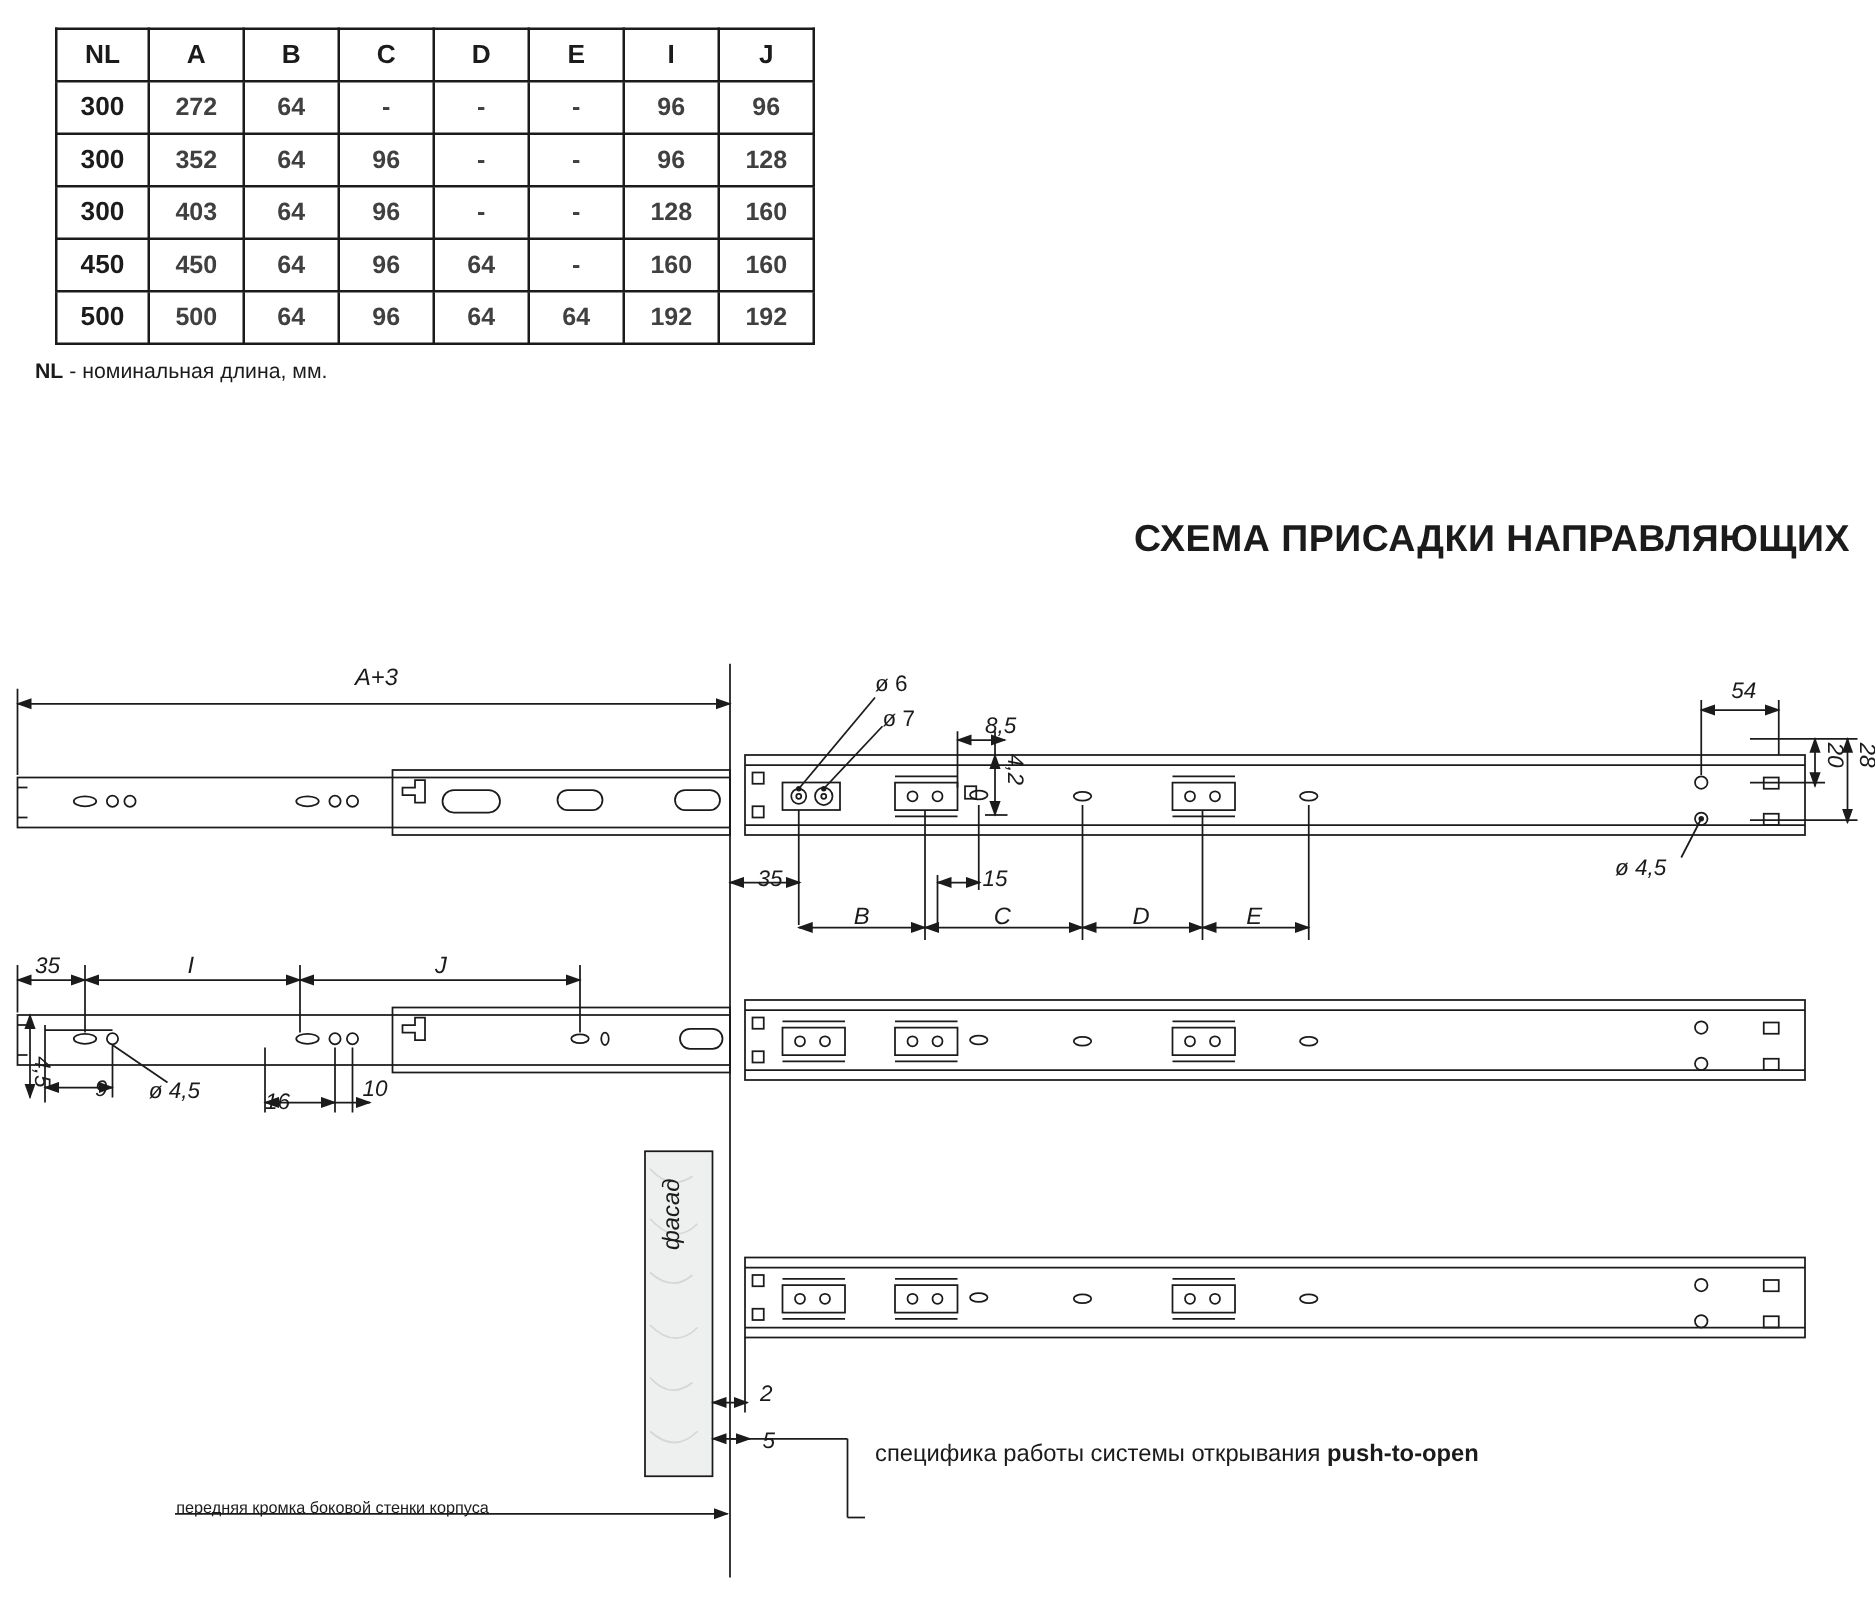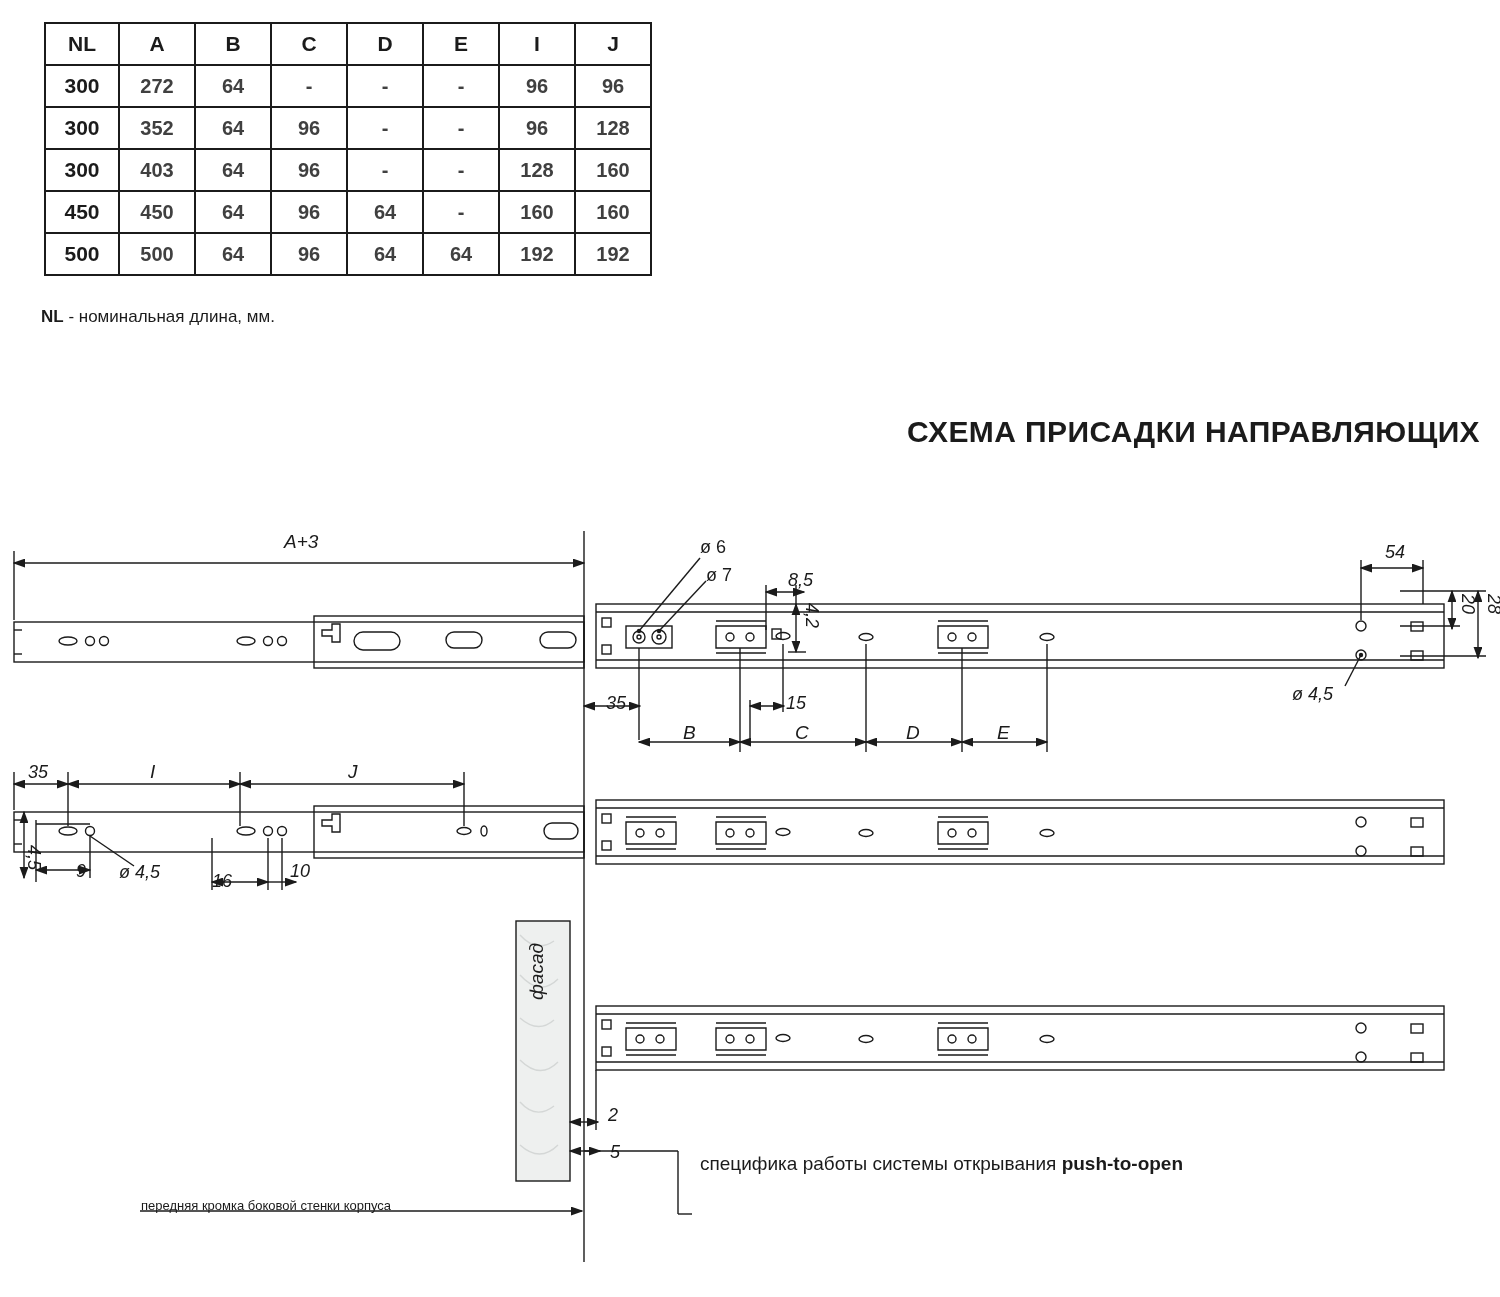--- a/index.html
+++ b/index.html
@@ -40,24 +40,23 @@
   }
   #spec-table td.rowhead {
     color: #1b1b1b;
     font-size: 21px;
     font-weight: bold;
   }
   #spec-table th:first-child, #spec-table td:first-child { width: 72px; }
 
   .note-nl {
     position: absolute;
-    left: 41px;
+    left: 28px;
     top: 287px;
     font-size: 17px;
-    margin-top: 20px;
   }
   .note-nl b { font-weight: bold; }
 
   
   #main-title {
     position: absolute;
     left: 0;
     top: 415px;
     width: 1480px;
     text-align: right;

